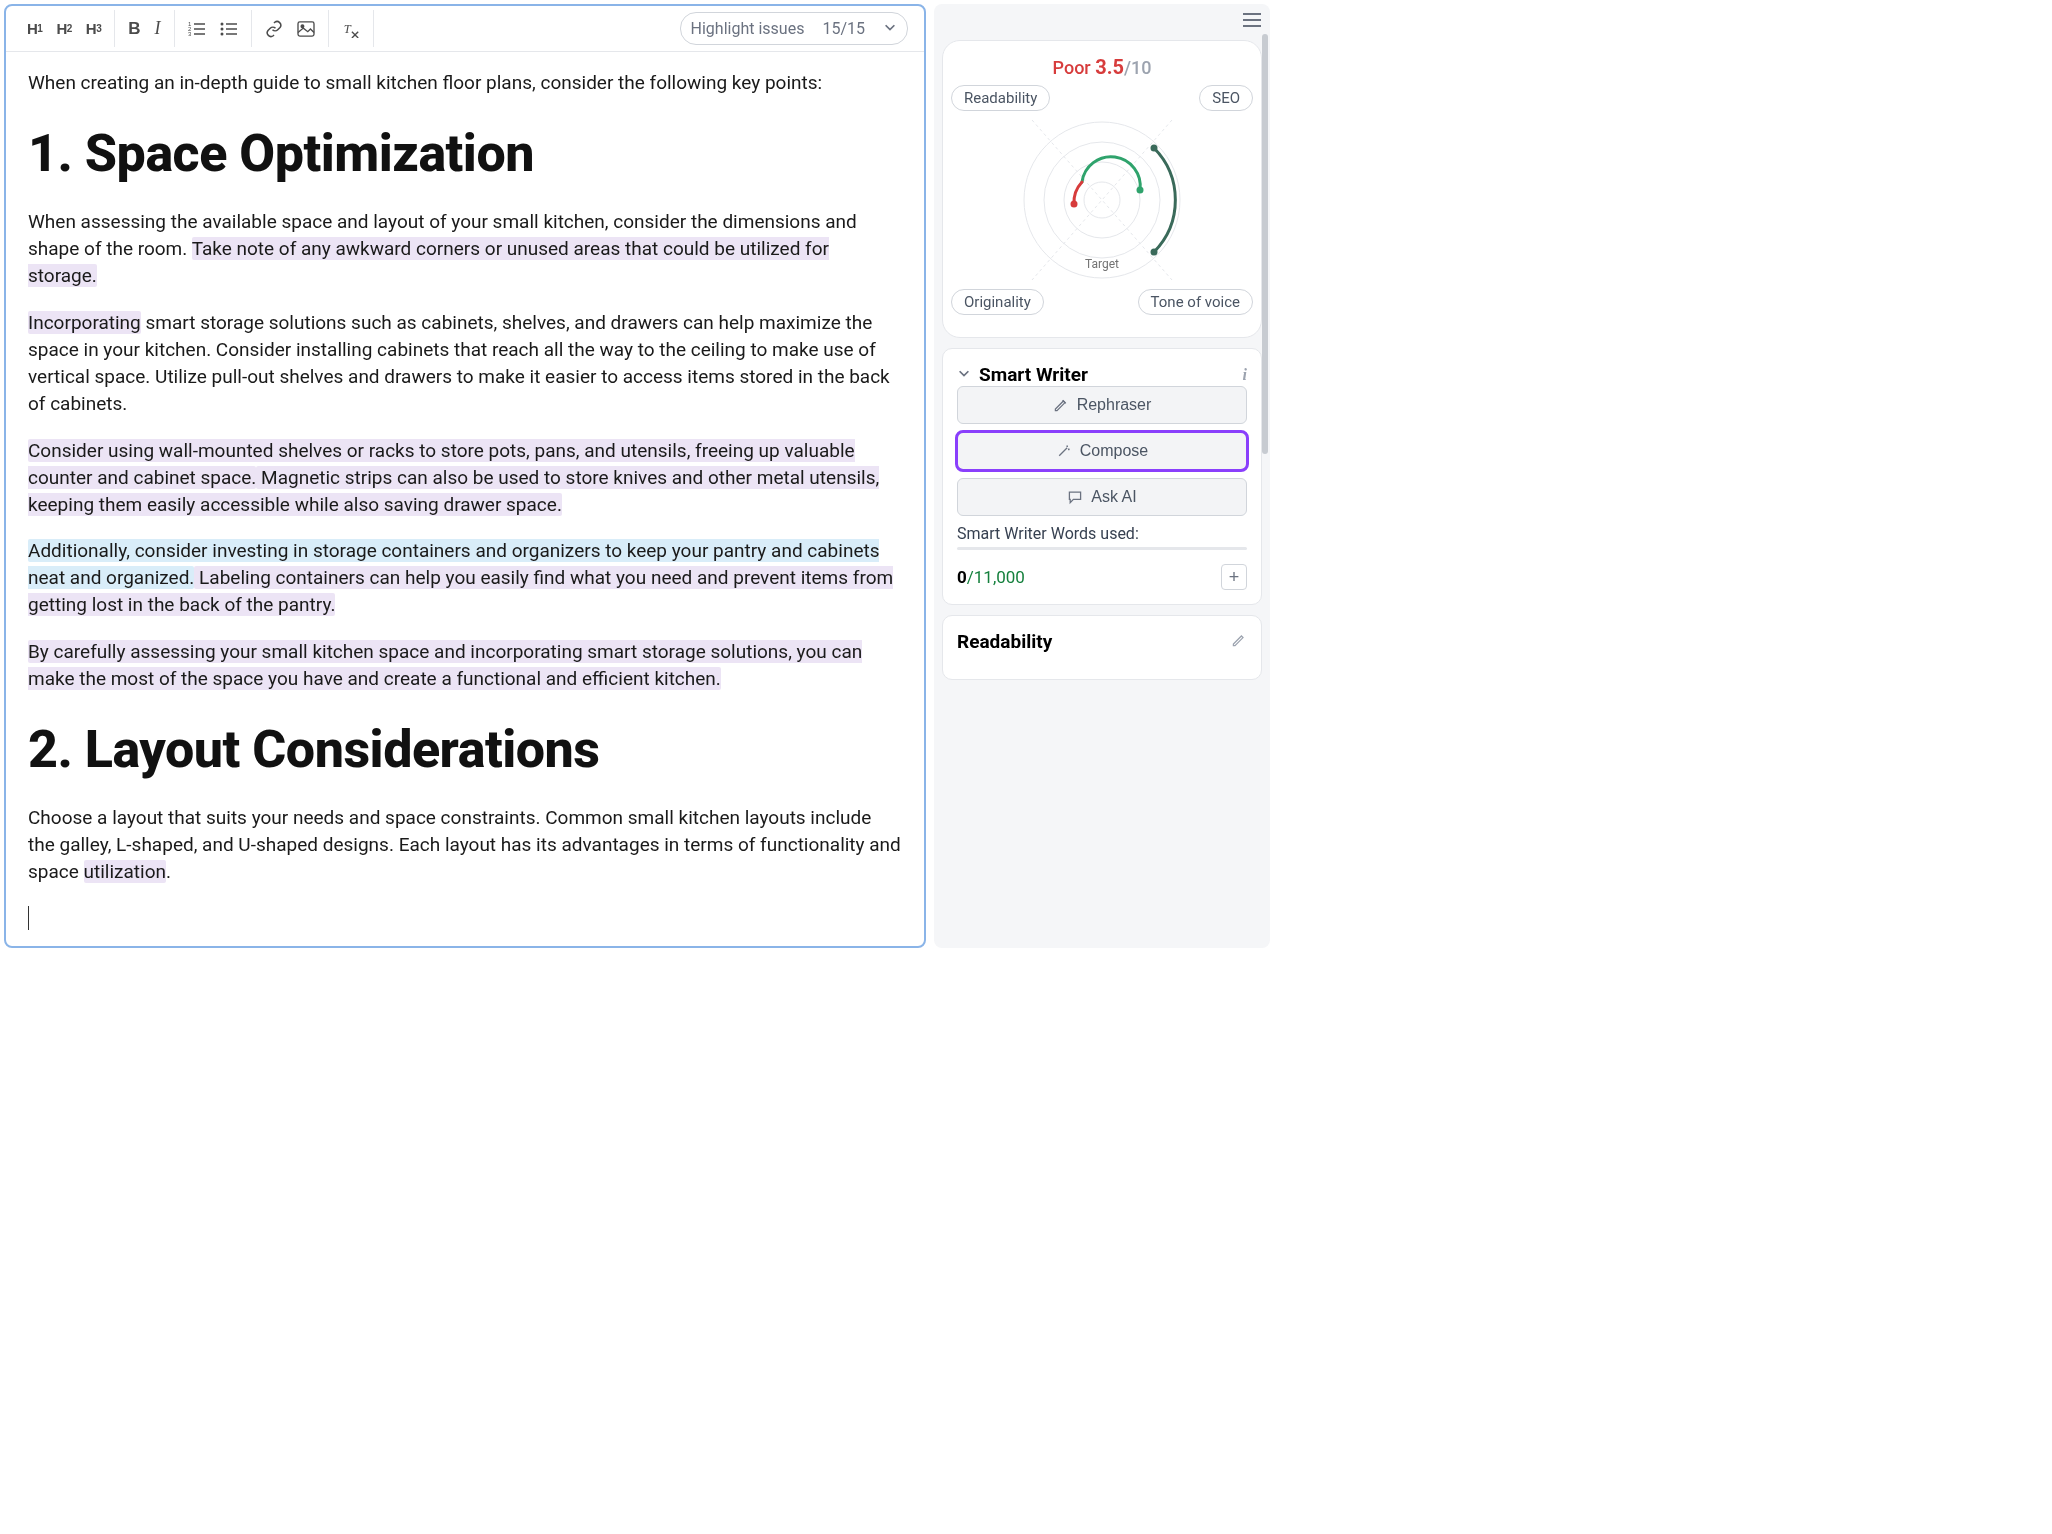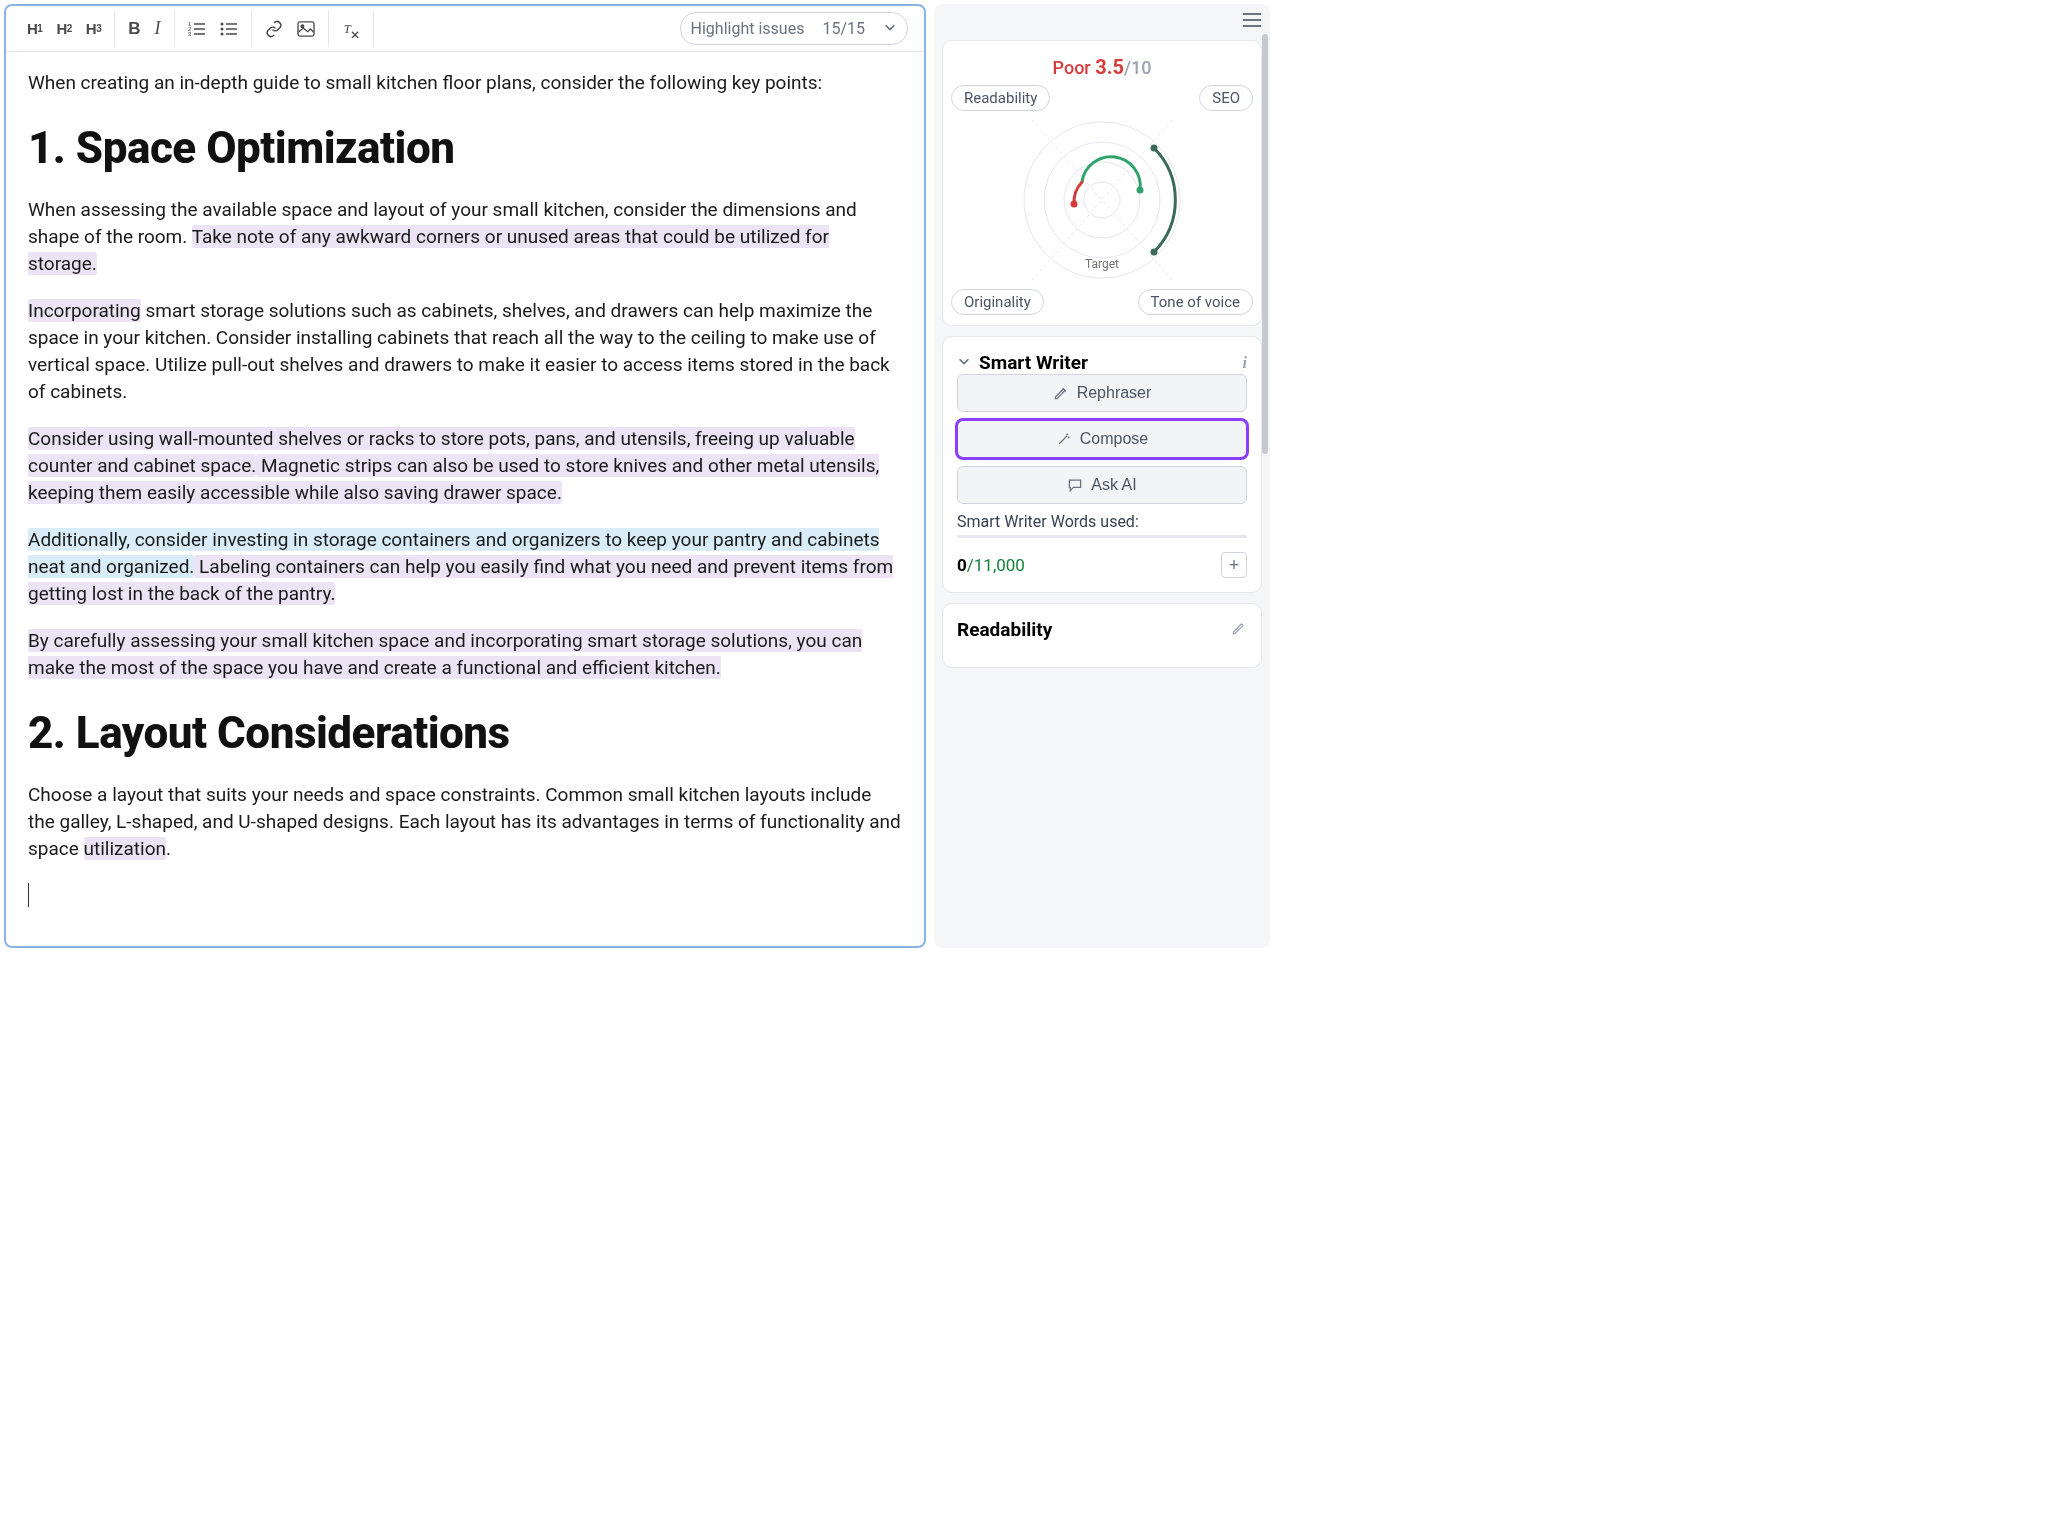--- a/index.html
+++ b/index.html
@@ -71,21 +71,21 @@
 .editor-body {
   padding: 18px 22px;
   overflow-y: auto;
   flex: 1;
   font-size: 19px;
   line-height: 1.42;
   color: #1a1a1a;
 }
 .editor-body p { margin-bottom: 20px; }
 .editor-body h1 {
-  font-size: 44px;
+  font-size: 52px;
   font-weight: 800;
   letter-spacing: -0.5px;
   margin: 16px 0 18px;
   color: #111;
 }
 .hl-p { background: #ece4f5; border-radius: 2px; }
 .hl-b { background: #d9edf9; border-radius: 2px; }
 .cursor-line {
   border-left: 1px solid #333;
   height: 24px;
@@ -114,22 +114,22 @@
   overflow-y: auto;
   flex:1;
   padding: 0 8px 8px;
   display: flex;
   flex-direction: column;
   gap: 10px;
 }
 .score-card {
   background: #fff;
   border: 1px solid #e5e7eb;
-  border-radius: 10px;
-  padding: 14px 12px 4px;
+  border-radius: 18px;
+  padding: 14px 12px 16px;
 }
 .score-line {
   text-align: center;
   font-size: 18px;
   margin-bottom: 6px;
 }
 .score-line .rating { color: #d73c3c; font-weight: 500; }
 .score-line .val { color: #d73c3c; font-weight: 700; font-size: 20px; }
 .score-line .max { color: #9ca3af; font-weight: 500; }
 

